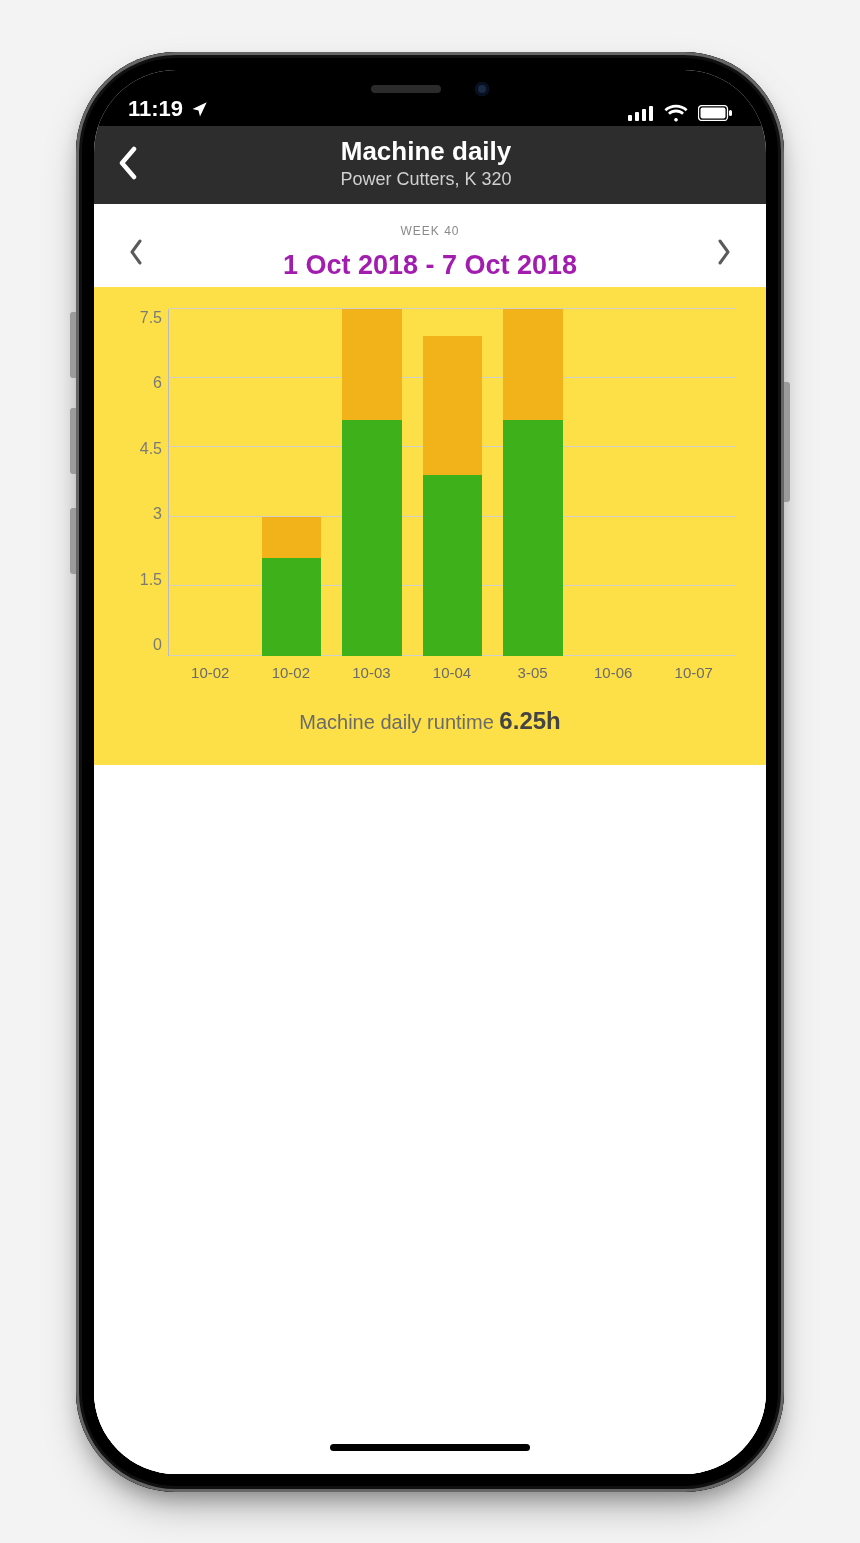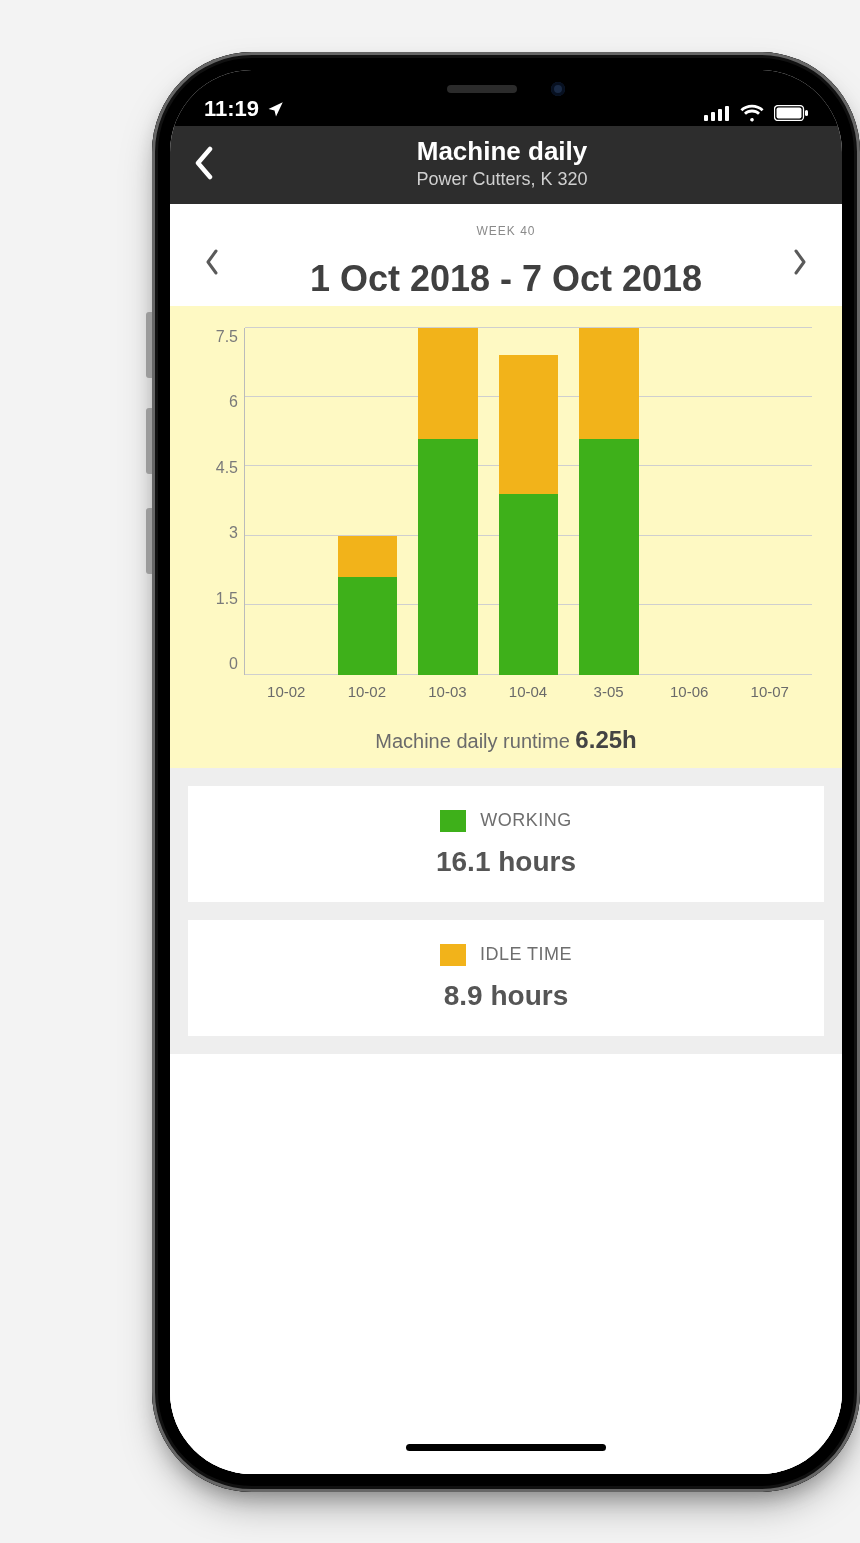--- a/index.html
+++ b/index.html
@@ -5,21 +5,21 @@
   * { box-sizing: border-box; margin: 0; padding: 0; }
   html, body {
     width: 860px;
     height: 1543px;
     background: #f3f3f3;
     font-family: -apple-system, "Helvetica Neue", Arial, sans-serif;
     overflow:hidden;
   }
   .stage {
     width:860px; height:1543px;
-    display:flex; align-items:center; justify-content:flex-end;
+    display:flex; align-items:center; justify-content:center;
   }
   .phone {
     width: 708px;
     height: 1440px;
     background:#000;
     border-radius: 100px;
     padding: 18px;
     box-shadow:
       0 20px 40px -10px rgba(0,0,0,0.35),
       0 10px 20px -6px rgba(0,0,0,0.25),
@@ -81,26 +81,26 @@
   .nav-subtitle{ font-size:18px; color:#d0d0d0; margin-top:2px;}
   
   .content{ flex:1; background:#fff; display:flex; flex-direction:column; }
   .period{
     padding: 20px 20px 6px 20px;
     display:flex; align-items:center; justify-content:space-between;
     color:#666;
   }
   .period-center{ text-align:center; flex:1; }
   .week-label{ font-size:12px; letter-spacing:1px; color:#8a8a8a; }
-  .date-range{ font-size:36px; font-weight:700; color:#404040; margin-top:20px; }
+  .date-range{ font-size:27px; font-weight:700; color:#a21caf; margin-top:12px; }
   .period-nav{ width:44px; height:44px; display:flex; align-items:center; justify-content:center; color:#5a5a5a;}
   
   .chart-card{
-    padding: 22px 30px 14px 30px;
-    background:#fef9c3;
+    padding: 22px 30px 30px 30px;
+    background:#fde047;
   }
   .chart{
     display:flex; height:380px;
   }
   .y-axis{
     width:44px; display:flex; flex-direction:column; justify-content:space-between;
     font-size:16px; color:#7a7a7a; text-align:right; padding-right:6px;
     padding-bottom:34px;
   }
   .plot-wrap{ flex:1; display:flex; flex-direction:column; }
@@ -287,36 +287,20 @@
                   <span>10-06</span>
                   <span>10-07</span>
                 </div>
             </div>
           </div>
           <div class="avg-line">
             <span>Machine daily runtime </span><b>6.25h</b>
           </div>
         </div>
 
-        <div class="summaries">
-          <div class="summary-card">
-            <div class="summary-legend">
-              <span class="swatch work"></span>
-              <span>WORKING</span>
-            </div>
-            <div class="summary-value">16.1 hours</div>
-          </div>
-          <div class="summary-card">
-            <div class="summary-legend">
-              <span class="swatch idle"></span>
-              <span>IDLE TIME</span>
-            </div>
-            <div class="summary-value">8.9 hours</div>
-          </div>
-        </div>
 
         <div style="flex:1;background:#fff"></div>
         <div class="home-ind">
           <div></div>
         </div>
       </div>
 
     </div>
   </div>
 </div>

